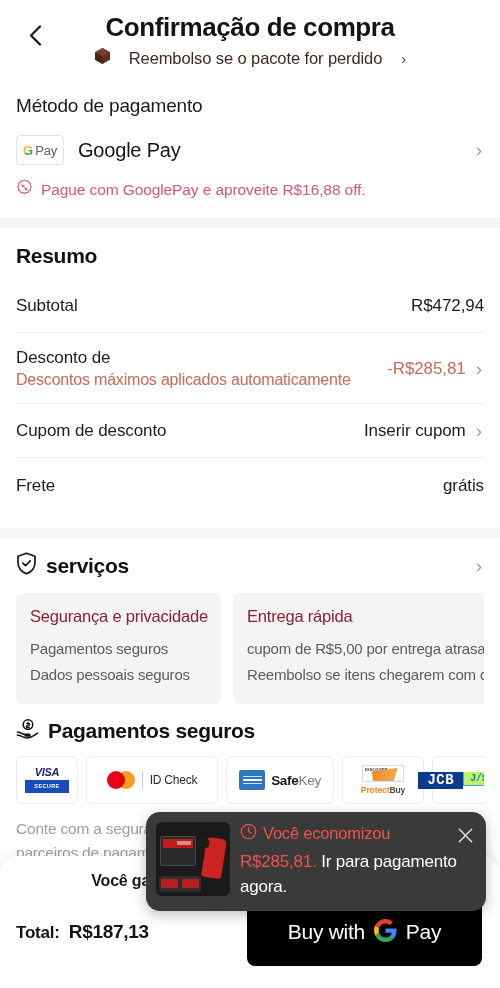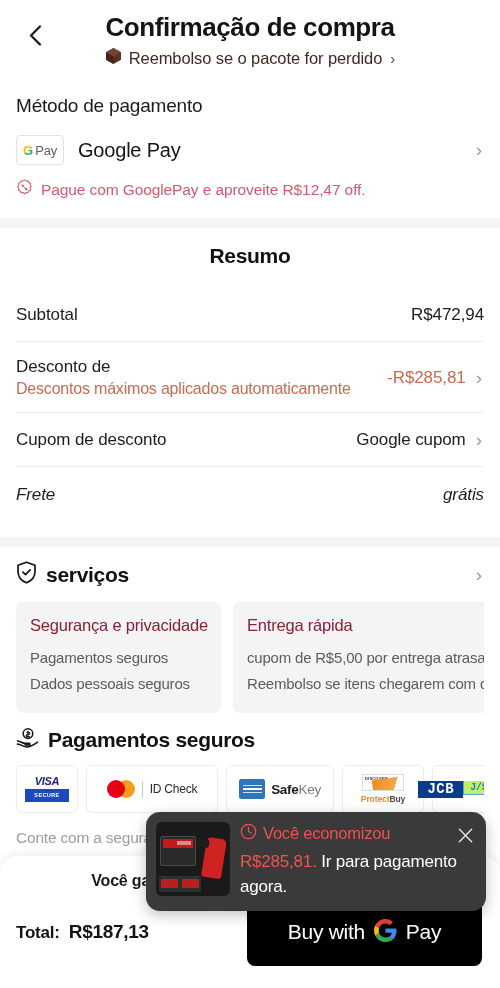--- a/index.html
+++ b/index.html
@@ -43,21 +43,21 @@
     font-weight: 700;
     color: #141414;
     letter-spacing: -0.4px;
     line-height: 34px;
   }
   .refund-line {
     margin-top: 3px;
     display: flex;
     align-items: center;
     justify-content: center;
-    gap: 7px;
+    gap: 18px;
     cursor: pointer;
   }
   .refund-text {
     font-size: 16.5px;
     color: #3d2a22;
     letter-spacing: -0.1px;
   }
   .refund-chev {
     font-size: 15px;
     color: #4a3a32;
@@ -133,30 +133,30 @@
   
   .band {
     height: 10px;
     background: #f5f5f5;
     margin-top: 18px;
   }
   .band-2 { margin-top: 16px; }
 
   
   .resumo { padding: 16px 16px 0 16px; }
-  .resumo h2 { margin-bottom: 20px; text-align: center; }
+  .resumo h2 { margin-bottom: 11px; }
   .sum-row {
     display: flex;
     align-items: center;
     justify-content: space-between;
     padding: 15px 0 14px 0;
     border-bottom: 1px solid #ededed;
     min-height: 54px;
   }
-  .sum-row.last { border-bottom: none; font-style: italic; }
+  .sum-row.last { border-bottom: none; }
   .sum-label {
     font-size: 17px;
     color: #1d1d1d;
     letter-spacing: -0.1px;
   }
   .sum-value {
     font-size: 17px;
     color: #1d1d1d;
     letter-spacing: -0.1px;
   }
@@ -494,21 +494,21 @@
       <div class="chev-right">›</div>
     </div>
 
     <div class="promo-row">
       <span>
         <svg width="17" height="17" viewBox="0 0 18 18" fill="none">
           <path d="M9 1l1.6 1.2 2-.3.8 1.9 1.9.8-.3 2L16.1 8.3 15 10l.3 2-1.9.8-.8 1.9-2-.3L9 15.6 7.4 14.4l-2 .3-.8-1.9L2.7 12l.3-2L1.9 8.3 3 6.6 2.7 4.6l1.9-.8.8-1.9 2 .3L9 1z" stroke="#d4596b" stroke-width="1.1" fill="none"></path>
           <path d="M6.4 6.4l5.2 5.2M6.6 6.6a.9.9 0 101.3 1.3.9.9 0 00-1.3-1.3zM10.2 10.2a.9.9 0 101.3 1.3.9.9 0 00-1.3-1.3z" stroke="#d4596b" stroke-width="1" stroke-linecap="round"></path>
         </svg>
       </span>
-      <span class="promo-text">Pague com GooglePay e aproveite R$12,47 off.</span>
+      <span class="promo-text">Pague com GooglePay e aproveite R$16,88 off.</span>
     </div>
   </div>
 
   <div class="band"></div>
 
   <div class="resumo">
     <h2 class="sec-title-bold">Resumo</h2>
 
     <div class="sum-row">
       <span class="sum-label">Subtotal</span>
@@ -522,21 +522,21 @@
       </span>
       <span class="sum-right-stack">
         <span class="sum-discount">-R$285,81</span>
         <span class="chev-right">›</span>
       </span>
     </div>
 
     <div class="sum-row row-click">
       <span class="sum-label">Cupom de desconto</span>
       <span class="sum-right-stack">
-        <span class="link-val">Google cupom</span>
+        <span class="link-val">Inserir cupom</span>
         <span class="chev-right">›</span>
       </span>
     </div>
 
     <div class="sum-row last">
       <span class="sum-label">Frete</span>
       <span class="sum-value">grátis</span>
     </div>
   </div>
 

